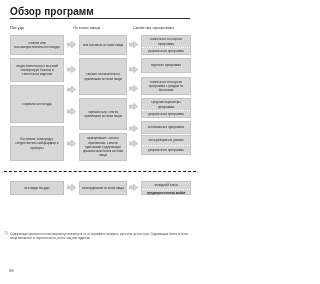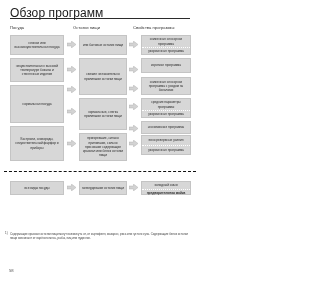--- a/index.html
+++ b/index.html
@@ -9,21 +9,21 @@
     font-family:"Liberation Sans", sans-serif;
     color:#000;
     overflow:hidden;
     position:relative;
   }
   .page{position:relative;width:200px;height:284px;}
 
   
   .title{
     position:absolute;left:10px;top:6px;
-    font-size:12px;font-weight:normal;letter-spacing:0.1px;
+    font-size:10px;font-weight:bold;letter-spacing:0.1px;
     color:#1a1a1a;
   }
   .title-rule{
     position:absolute;left:10px;top:18px;width:180px;height:1px;
     background:#2b2b2b;
   }
 
   
   .colhead{
     position:absolute;top:25px;

